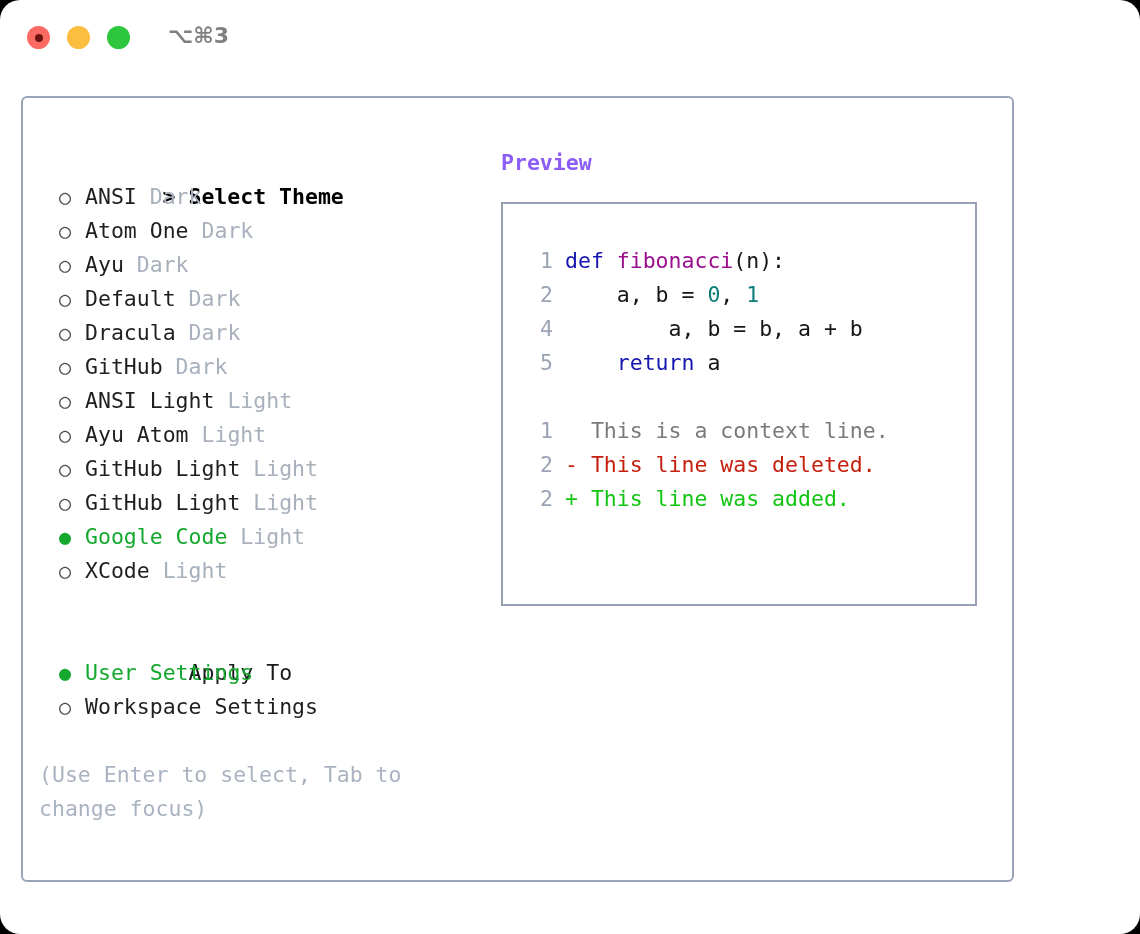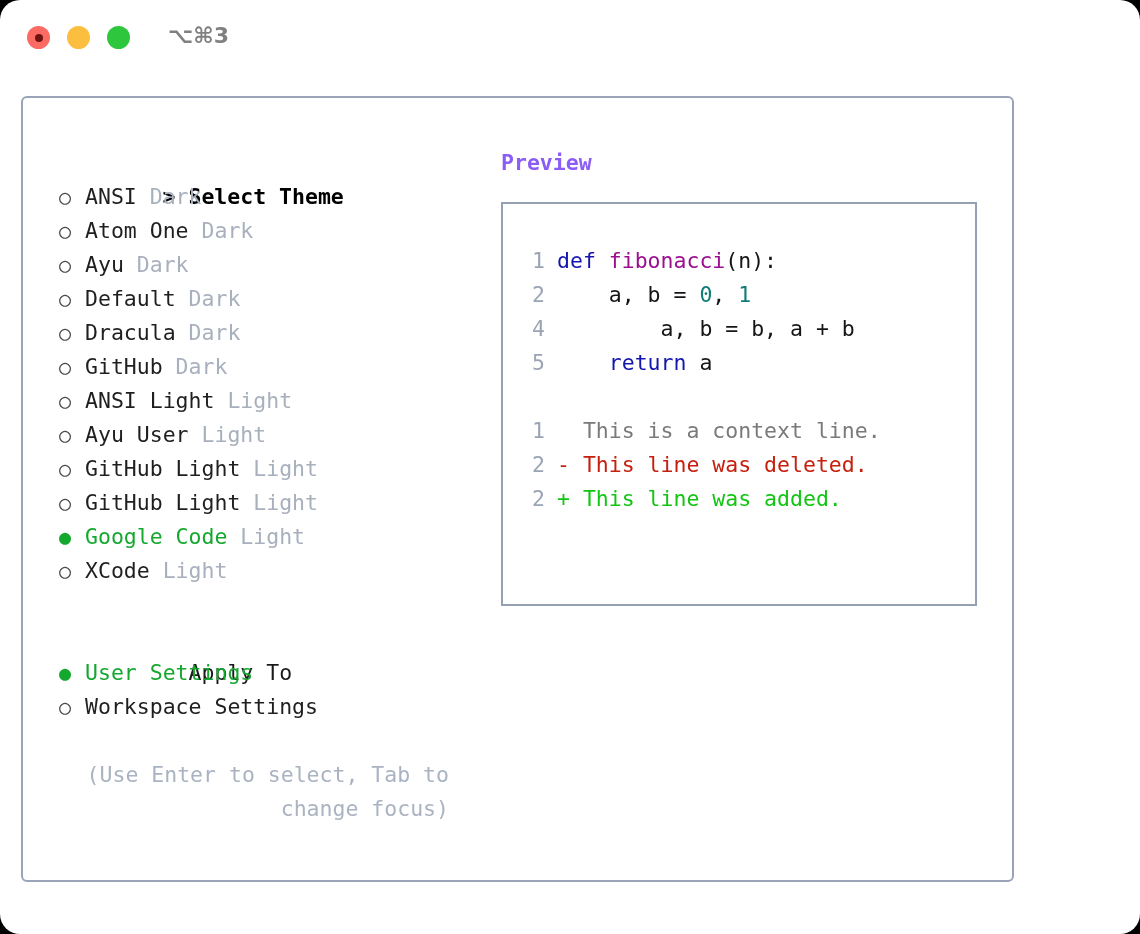--- a/index.html
+++ b/index.html
@@ -121,21 +121,20 @@
   .dot-empty  { color: #4a4a4a; }
 
   .spacer { height: 34px; }
 
   .hint {
     margin-top: 34px;
     font-size: 21.5px;
     line-height: 34px;
     color: #aab3c2;
     width: 410px;
-    text-align: right;
   }
 
   
   .preview-title {
     font-size: 21.5px;
     font-weight: bold;
     color: #8b5cf6;
     line-height: 34px;
     white-space: pre;
   }
@@ -143,21 +142,21 @@
     margin-top: 22px;
     width: 476px;
     height: 404px;
     border: 2px solid #96a0b4;
     box-sizing: border-box;
     background: #ffffff;
     position: relative;
   }
   .code-inner {
     position: absolute;
-    left: 16px; top: 40px;
+    left: 24px; top: 40px;
     right: 8px;
   }
   .cline {
     font-size: 21.5px;
     line-height: 34px;
     white-space: pre;
     display: block;
   }
   .lno {
     display: inline-block;
@@ -199,21 +198,21 @@
       </div>
 
       <div id="theme-items">
           <div class="row"><span class="bullet dot-empty">○</span><span class="name">ANSI</span><span class="meta"> Dark</span></div>
           <div class="row"><span class="bullet dot-empty">○</span><span class="name">Atom One</span><span class="meta"> Dark</span></div>
           <div class="row"><span class="bullet dot-empty">○</span><span class="name">Ayu</span><span class="meta"> Dark</span></div>
           <div class="row"><span class="bullet dot-empty">○</span><span class="name">Default</span><span class="meta"> Dark</span></div>
           <div class="row"><span class="bullet dot-empty">○</span><span class="name">Dracula</span><span class="meta"> Dark</span></div>
           <div class="row"><span class="bullet dot-empty">○</span><span class="name">GitHub</span><span class="meta"> Dark</span></div>
           <div class="row"><span class="bullet dot-empty">○</span><span class="name">ANSI Light</span><span class="meta"> Light</span></div>
-          <div class="row"><span class="bullet dot-empty">○</span><span class="name">Ayu User</span><span class="meta"> Light</span></div>
+          <div class="row"><span class="bullet dot-empty">○</span><span class="name">Ayu Atom</span><span class="meta"> Light</span></div>
           <div class="row"><span class="bullet dot-empty">○</span><span class="name">GitHub Light</span><span class="meta"> Light</span></div>
           <div class="row"><span class="bullet dot-empty">○</span><span class="name">GitHub Light</span><span class="meta"> Light</span></div>
           <div class="row"><span class="bullet dot-filled">●</span><span class="sel">Google Code</span><span class="meta"> Light</span></div>
           <div class="row"><span class="bullet dot-empty">○</span><span class="name">XCode</span><span class="meta"> Light</span></div>
         </div>
 
       <div class="spacer"></div>
 
       <div class="row">
         <span class="bullet"> </span><span class="heading-plain">Apply To</span>

